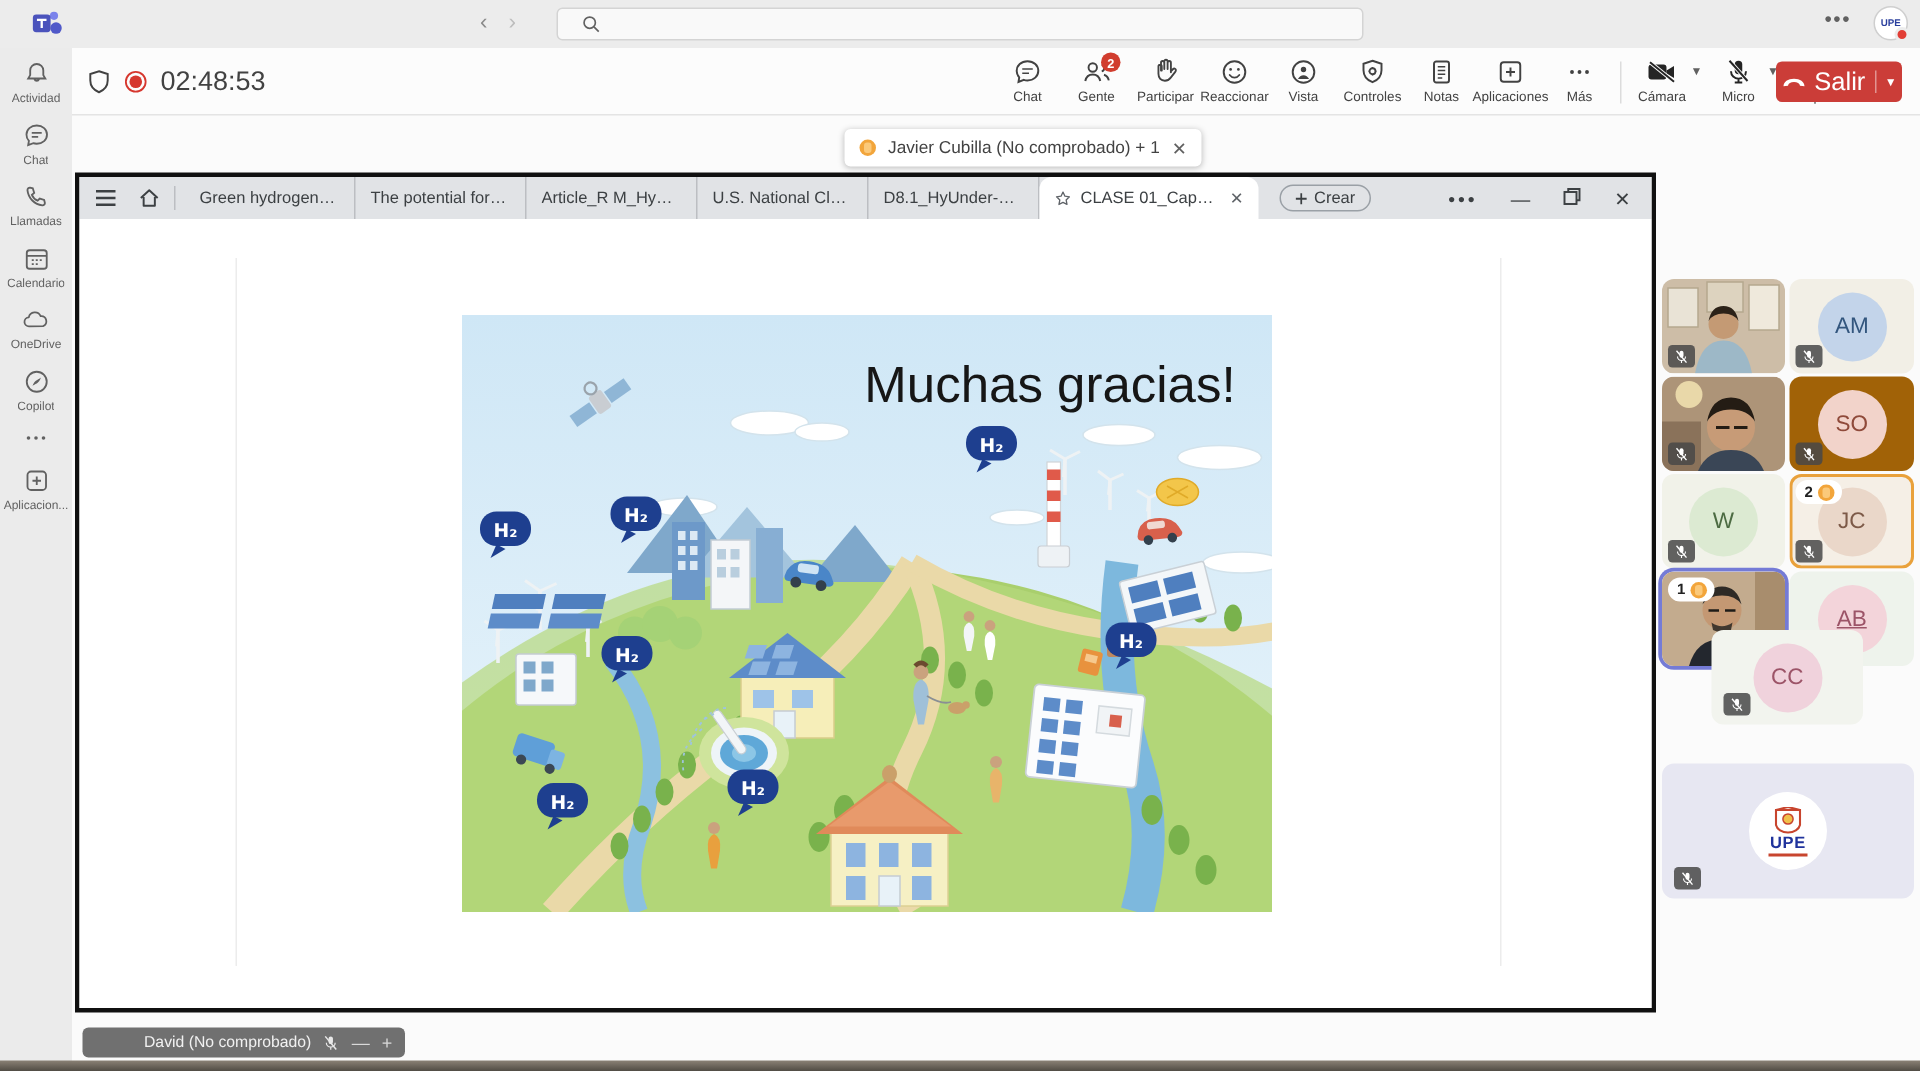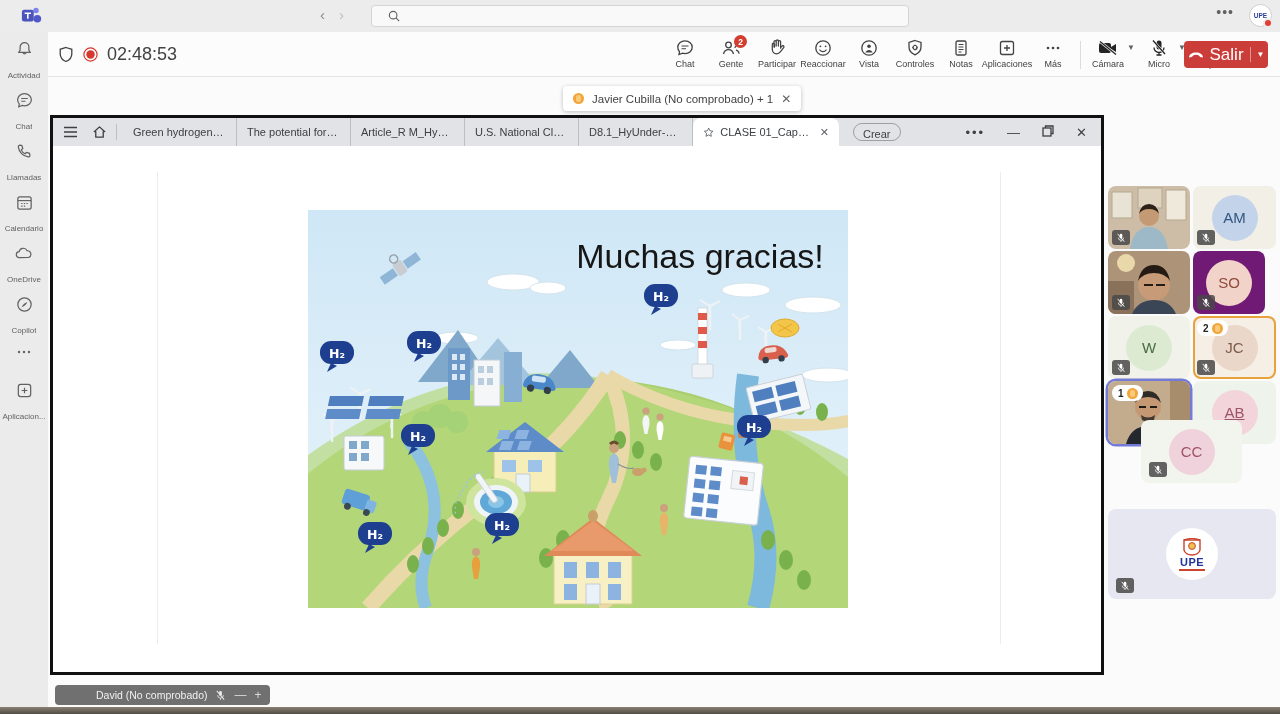--- a/index.html
+++ b/index.html
@@ -27,39 +27,39 @@
   .badge { position:absolute; top:0px; left:26px; min-width:13px; height:13px; border-radius:7px; background:#d13d2e; color:#fff; font-size:8.5px; font-weight:700; display:flex; align-items:center; justify-content:center; padding:0 2px; }
   .vdiv { width:1px; height:28px; background:#dcdcdc; margin:6px 4px 0 4px; }
   .chev { font-size:8px; color:#616161; margin:8px 1px 0 -4px; }
   #leave-btn { position:absolute; right:12px; top:9px; width:84px; height:27px; background:#cb3d38; border-radius:4px; display:flex; align-items:center; justify-content:center; gap:6px; cursor:pointer; }
   #leave-btn .leave-text { color:#fff; font-size:17px; font-weight:400; }
   #leave-btn .ldiv { width:1px; height:15px; background:rgba(255,255,255,.45); }
   #leave-btn .lchev { color:#fff; font-size:8px; }
 
   
   #rail { position:absolute; left:0; top:32px; width:48px; height:682px; background:#ebebeb; z-index:20; }
-  .rail-item { width:48px; display:flex; flex-direction:column; align-items:center; gap:12px; margin-bottom:11px; cursor:pointer; }
+  .rail-item { width:48px; display:flex; flex-direction:column; align-items:center; gap:2px; margin-bottom:11px; cursor:pointer; }
   .rail-item:first-child { margin-top:8px; }
   .rail-lbl { font-size:8px; color:#616161; max-width:46px; overflow:hidden; white-space:nowrap; text-overflow:ellipsis; }
 
   
   #notif { position:absolute; left:563px; top:86px; height:25px; background:#fff; border-radius:4px; box-shadow:0 1px 4px rgba(0,0,0,.25); display:flex; align-items:center; gap:8px; padding:0 10px; z-index:40; }
   #notif .ntext { font-size:11.5px; color:#424242; white-space:nowrap; }
   #notif .nclose { color:#616161; font-size:12px; cursor:pointer; }
 
   
   #share-win { position:absolute; left:50px; top:115px; width:1054px; height:560px; background:#fff; border:3px solid #101010; z-index:10; }
   #tabbar { position:absolute; left:0; top:0; width:1048px; height:28px; background:#e1e3e6; display:flex; align-items:center; }
   .tb-icon { color:#444; margin:0 7px; cursor:pointer; display:flex; align-items:center; }
   .tab { height:28px; display:flex; align-items:center; padding:0 10px; max-width:114px; min-width:114px; cursor:pointer; border-right:1px solid #bcbec2; }
   .tab-label { font-size:11px; color:#3c4043; white-space:nowrap; overflow:hidden; text-overflow:ellipsis; }
   .tab.active { background:#fff; border-radius:8px 8px 0 0; border-right:none; max-width:146px; min-width:146px; gap:6px; }
   .tab.active .tab-label { max-width:100px; }
   .tab-close { color:#5f6368; font-size:11px; margin-left:2px; cursor:pointer; }
-  #crear-btn { height:18px; border:1px solid #9aa0a6; border-radius:10px; display:flex; align-items:center; gap:4px; padding:0 9px; margin-left:14px; font-size:11px; color:#3c4043; cursor:pointer; white-space:nowrap;flex-direction:column; }
+  #crear-btn { height:18px; border:1px solid #9aa0a6; border-radius:10px; display:flex; align-items:center; gap:4px; padding:0 9px; margin-left:14px; font-size:11px; color:#3c4043; cursor:pointer; white-space:nowrap; }
   #winctl { margin-left:auto; display:flex; align-items:center; gap:22px; padding-right:14px; color:#3c4043; }
   #winctl span { cursor:pointer; font-size:13px; }
 
   #page { position:absolute; left:0; top:28px; width:1048px; height:526px; background:#ffffff; }
   #slide-sheet { position:absolute; left:105px; top:26px; width:842px; height:472px; background:#fff; box-shadow:-1px 0 0 #ececec, 1px 0 0 #ececec; }
   #illustration { position:absolute; left:255px; top:64px; width:540px; height:398px; }
 
   
   .ptile { position:absolute; border-radius:8px; overflow:hidden; }
   .ptile .avatar { position:absolute; left:50%; top:50%; transform:translate(-50%,-50%); width:46px; height:46px; border-radius:50%; display:flex; align-items:center; justify-content:center; font-size:15px; font-weight:400; }
@@ -707,21 +707,21 @@
   </svg>
   <div class="micoff">
     <svg width="10" height="10" viewBox="0 0 12 12">
         <rect x="4.4" y="1" width="3.2" height="5.6" rx="1.6" fill="#fff"></rect>
         <path d="M2.8 5.6a3.2 3.2 0 0 0 6.4 0M6 8.8v2" stroke="#fff" stroke-width=".9" fill="none"></path>
         <path d="M2 1l8 9.5" stroke="#fff" stroke-width="1.1"></path>
       </svg>
   </div>
 </div>
 
-<div class="ptile" style="left:1193px; top:251px; width:72px; height:63px; background:#701a75;">
+<div class="ptile" style="left:1193px; top:251px; width:83px; height:63px; background:#a16207;">
   <div class="avatar" style="background:#f2d3ca; color:#8f4a3a;">
       <span>SO</span>
     </div>
   <div class="micoff">
     <svg width="10" height="10" viewBox="0 0 12 12">
         <rect x="4.4" y="1" width="3.2" height="5.6" rx="1.6" fill="#fff"></rect>
         <path d="M2.8 5.6a3.2 3.2 0 0 0 6.4 0M6 8.8v2" stroke="#fff" stroke-width=".9" fill="none"></path>
         <path d="M2 1l8 9.5" stroke="#fff" stroke-width="1.1"></path>
       </svg>
   </div>

